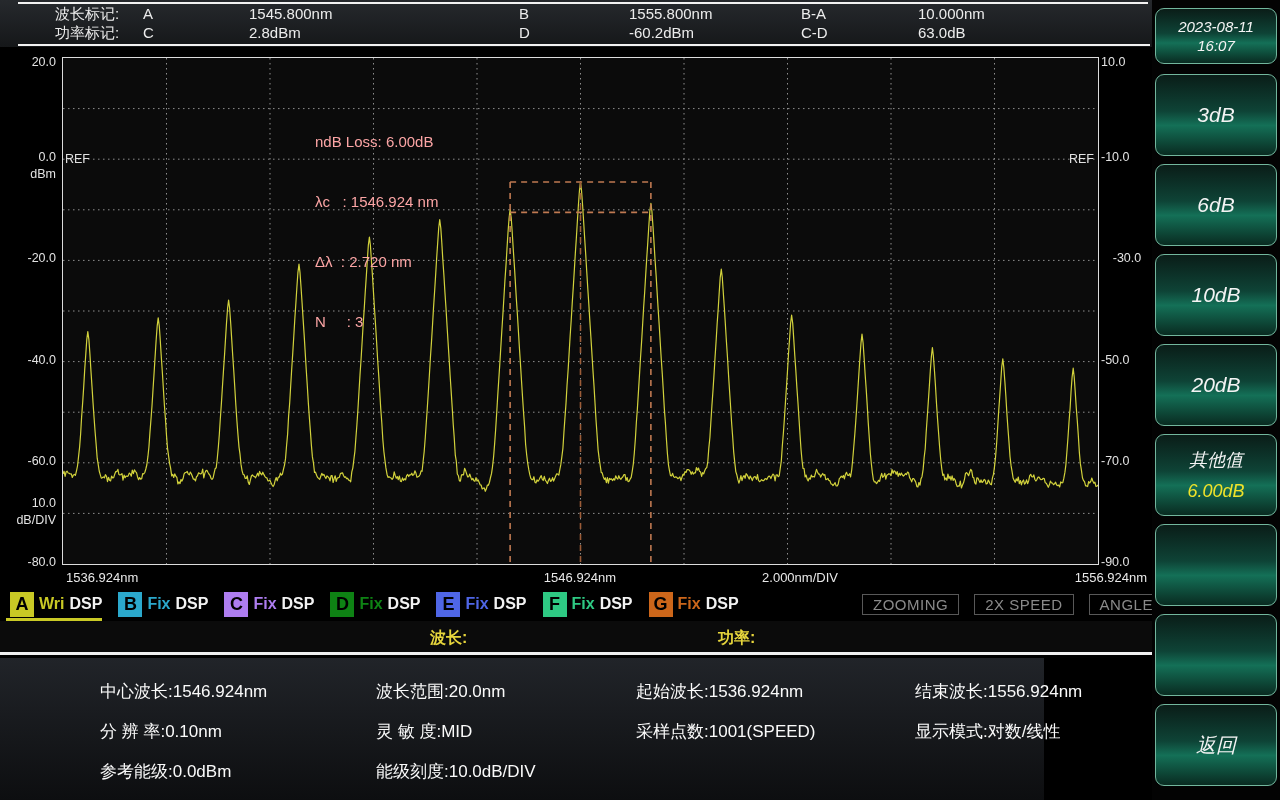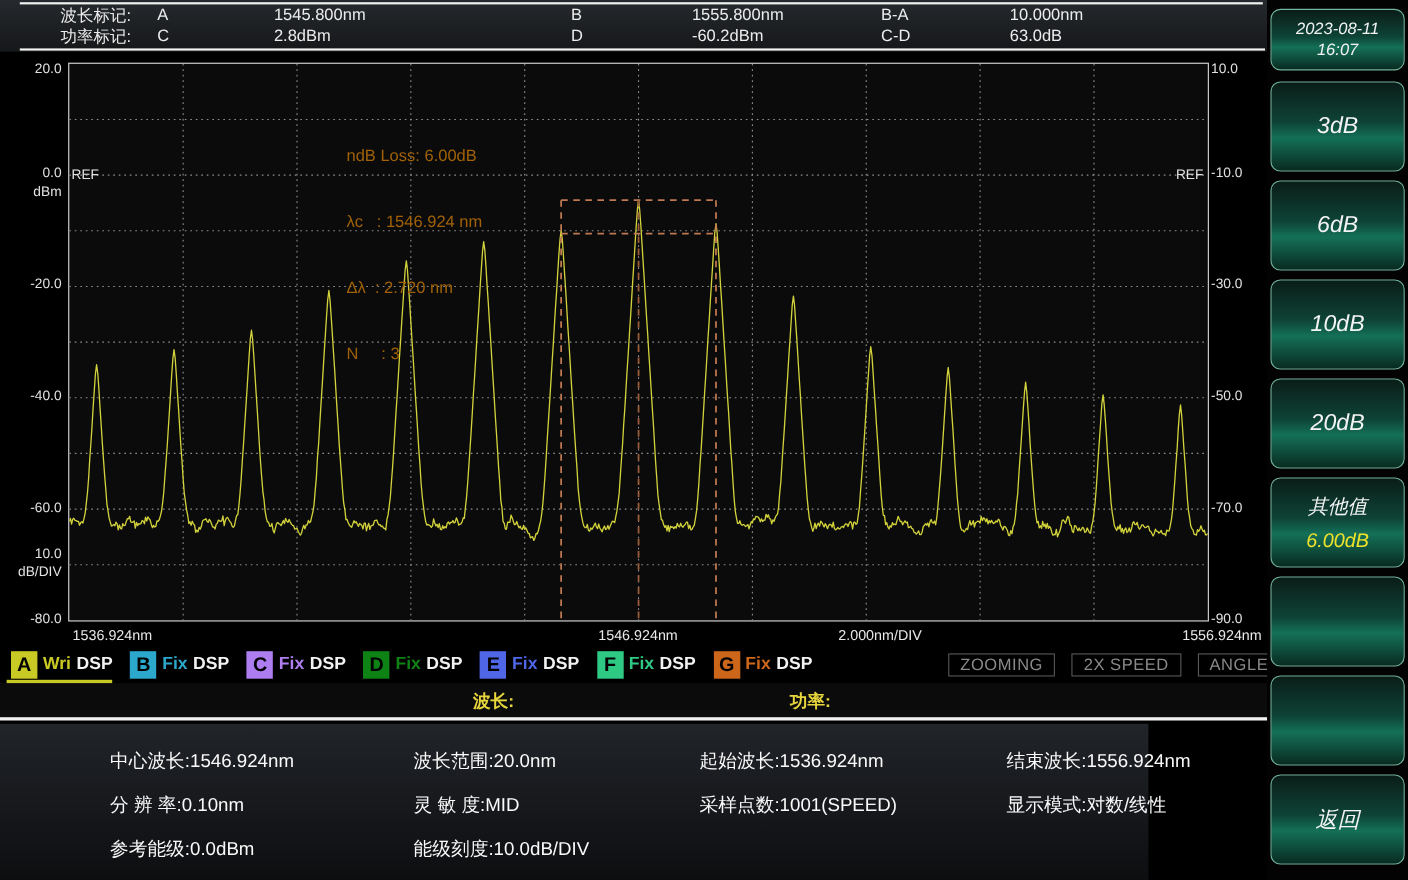--- a/index.html
+++ b/index.html
@@ -18,21 +18,21 @@
 
   
   #plot{position:absolute;left:62px;top:57px;width:1035px;height:506px;
         background:#0b0b0b;border:1px solid #dcdcdc;box-sizing:content-box;}
   .ytick{position:absolute;font-size:12.5px;color:#e2e2e2;line-height:15px;}
   .ytick.lt{left:0;width:56px;text-align:right;}
   .ytick.rt{left:1101px;width:52px;text-align:left;}
   .ref{position:absolute;top:152px;font-size:12.5px;color:#e2e2e2;}
   #ref-left{left:65px;} #ref-right{left:1058px;width:36px;text-align:right;}
   #annotation{position:absolute;left:315px;top:92px;font-size:15px;line-height:20px;
-              color:#a16207;white-space:pre;}
+              color:#fca5a5;white-space:pre;}
   .xlab{position:absolute;top:570px;font-size:13px;color:#e8e8e8;white-space:nowrap;}
   #xlab-left{left:66px;}
   #xlab-center{left:580px;transform:translateX(-50%);}
   #xlab-div{left:800px;transform:translateX(-50%);}
   #xlab-right{right:133px;}
 
   
   #tabs{position:absolute;left:10px;top:591px;display:flex;gap:16px;}
   .trace-tab{position:relative;display:flex;align-items:center;gap:5px;height:26px;cursor:default;}
   .tab-letter{width:24px;height:25px;display:flex;align-items:center;justify-content:center;
@@ -126,21 +126,21 @@
 
   <div id="yticks">
       <div class="ytick lt" style="top: 55px;">20.0</div>
       <div class="ytick lt" style="top: 150.2px;">0.0</div>
       <div class="ytick lt" style="top: 251.4px;">-20.0</div>
       <div class="ytick lt" style="top: 352.6px;">-40.0</div>
       <div class="ytick lt" style="top: 453.8px;">-60.0</div>
       <div class="ytick lt" style="top: 555px;">-80.0</div>
       <div class="ytick rt" style="top: 55px;">10.0</div>
       <div class="ytick rt" style="top: 150.2px;">-10.0</div>
-      <div class="ytick rt" style="top: 251.4px;">-30.0</div>
+      <div class="ytick rt" style="top: 251.4px; text-align: center;">-30.0</div>
       <div class="ytick rt" style="top: 352.6px;">-50.0</div>
       <div class="ytick rt" style="top: 453.8px;">-70.0</div>
       <div class="ytick rt" style="top: 555px;">-90.0</div>
       <div class="ytick lt" style="top: 167.2px;">dBm</div>
       <div class="ytick lt" style="top: 496.4px;">10.0</div>
       <div class="ytick lt" style="top: 513.4px;">dB/DIV</div>
     </div>
   <span id="ref-left" class="ref">REF</span>
   <span id="ref-right" class="ref">REF</span>
 

